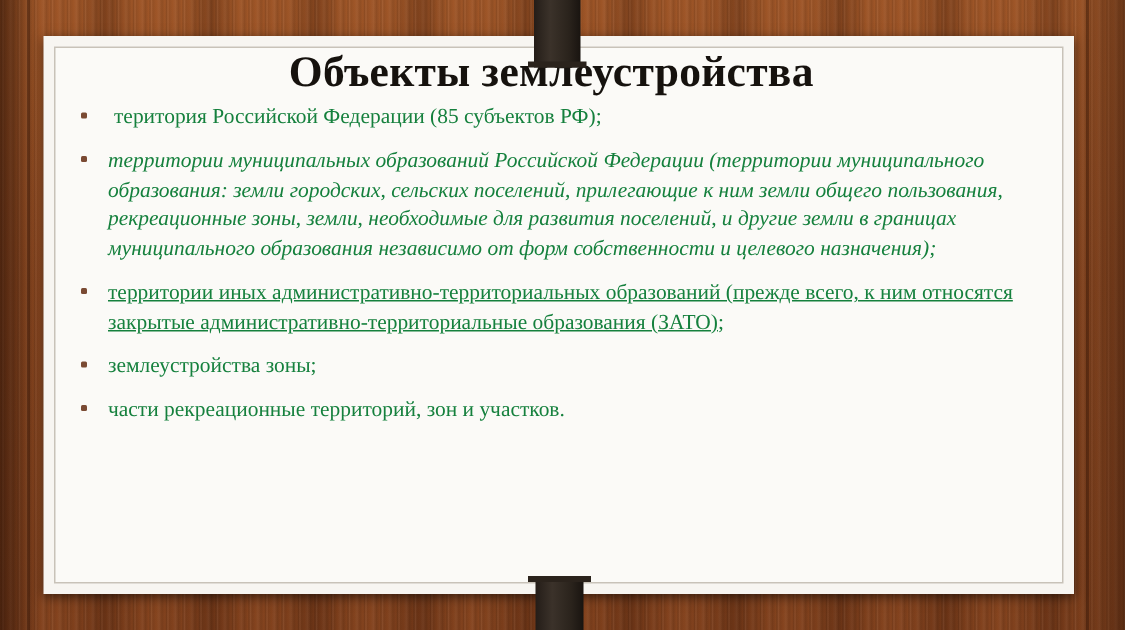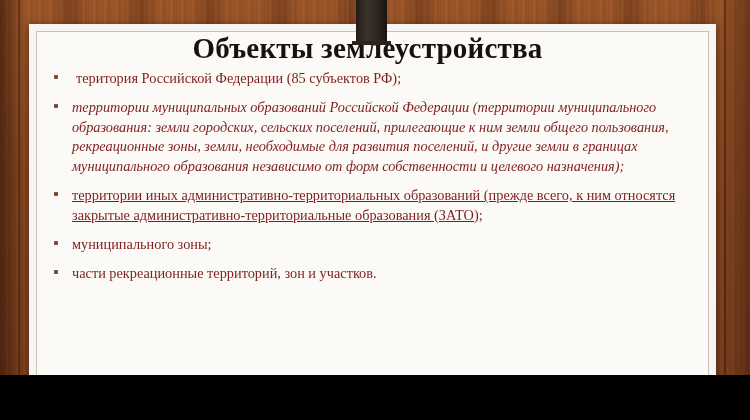--- a/index.html
+++ b/index.html
@@ -4,21 +4,21 @@
 <style>
   html, body {
     margin: 0;
     padding: 0;
     background: #000;
   }
 
   #slide {
     position: relative;
     width: 750px;
-    height: 375px;
+    height: 420px;
     overflow: hidden;
     font-family: "Liberation Serif", "DejaVu Serif", serif;
   }
 
   
   .wood {
     position: absolute;
     inset: 0;
     background-color: #8d4a20;
     background-image:
@@ -138,21 +138,21 @@
     margin: 0;
     padding: 0;
   }
 
   ul.bullets > li {
     position: relative;
     padding-left: 33px;
     margin-bottom: 10px;
     font-size: 14.3px;
     line-height: 1.36;
-    color: #7f1d1d;
+    color: #15803d;
     text-align: left;
   }
 
   ul.bullets > li .dot {
     position: absolute;
     left: 15px;
     top: 6px;
     width: 4px;
     height: 4px;
     background: #7a4a33;
@@ -192,21 +192,21 @@
         <li class="b2">
           <span class="dot"></span>
           <span class="txt">территории муниципальных образований Российской Федерации (территории муниципального образования: земли городских, сельских поселений, прилегающие к ним земли общего пользования, рекреационные зоны, земли, необходимые для развития поселений, и другие земли в границах муниципального образования независимо от форм собственности и целевого назначения);</span>
         </li>
         <li class="b3">
           <span class="dot"></span>
           <span class="txt">территории иных административно-территориальных образований (прежде всего, к ним относятся закрытые административно-территориальные образования (ЗАТО);</span>
         </li>
         <li class="b4">
           <span class="dot"></span>
-          <span class="txt">муниципального зоны;</span>
+          <span class="txt">землеустройства зоны;</span>
         </li>
         <li class="b6">
           <span class="dot"></span>
           <span class="txt">части рекреационные территорий, зон и участков.</span>
         </li>
       </ul>
 
     </div>
   </div>
 

